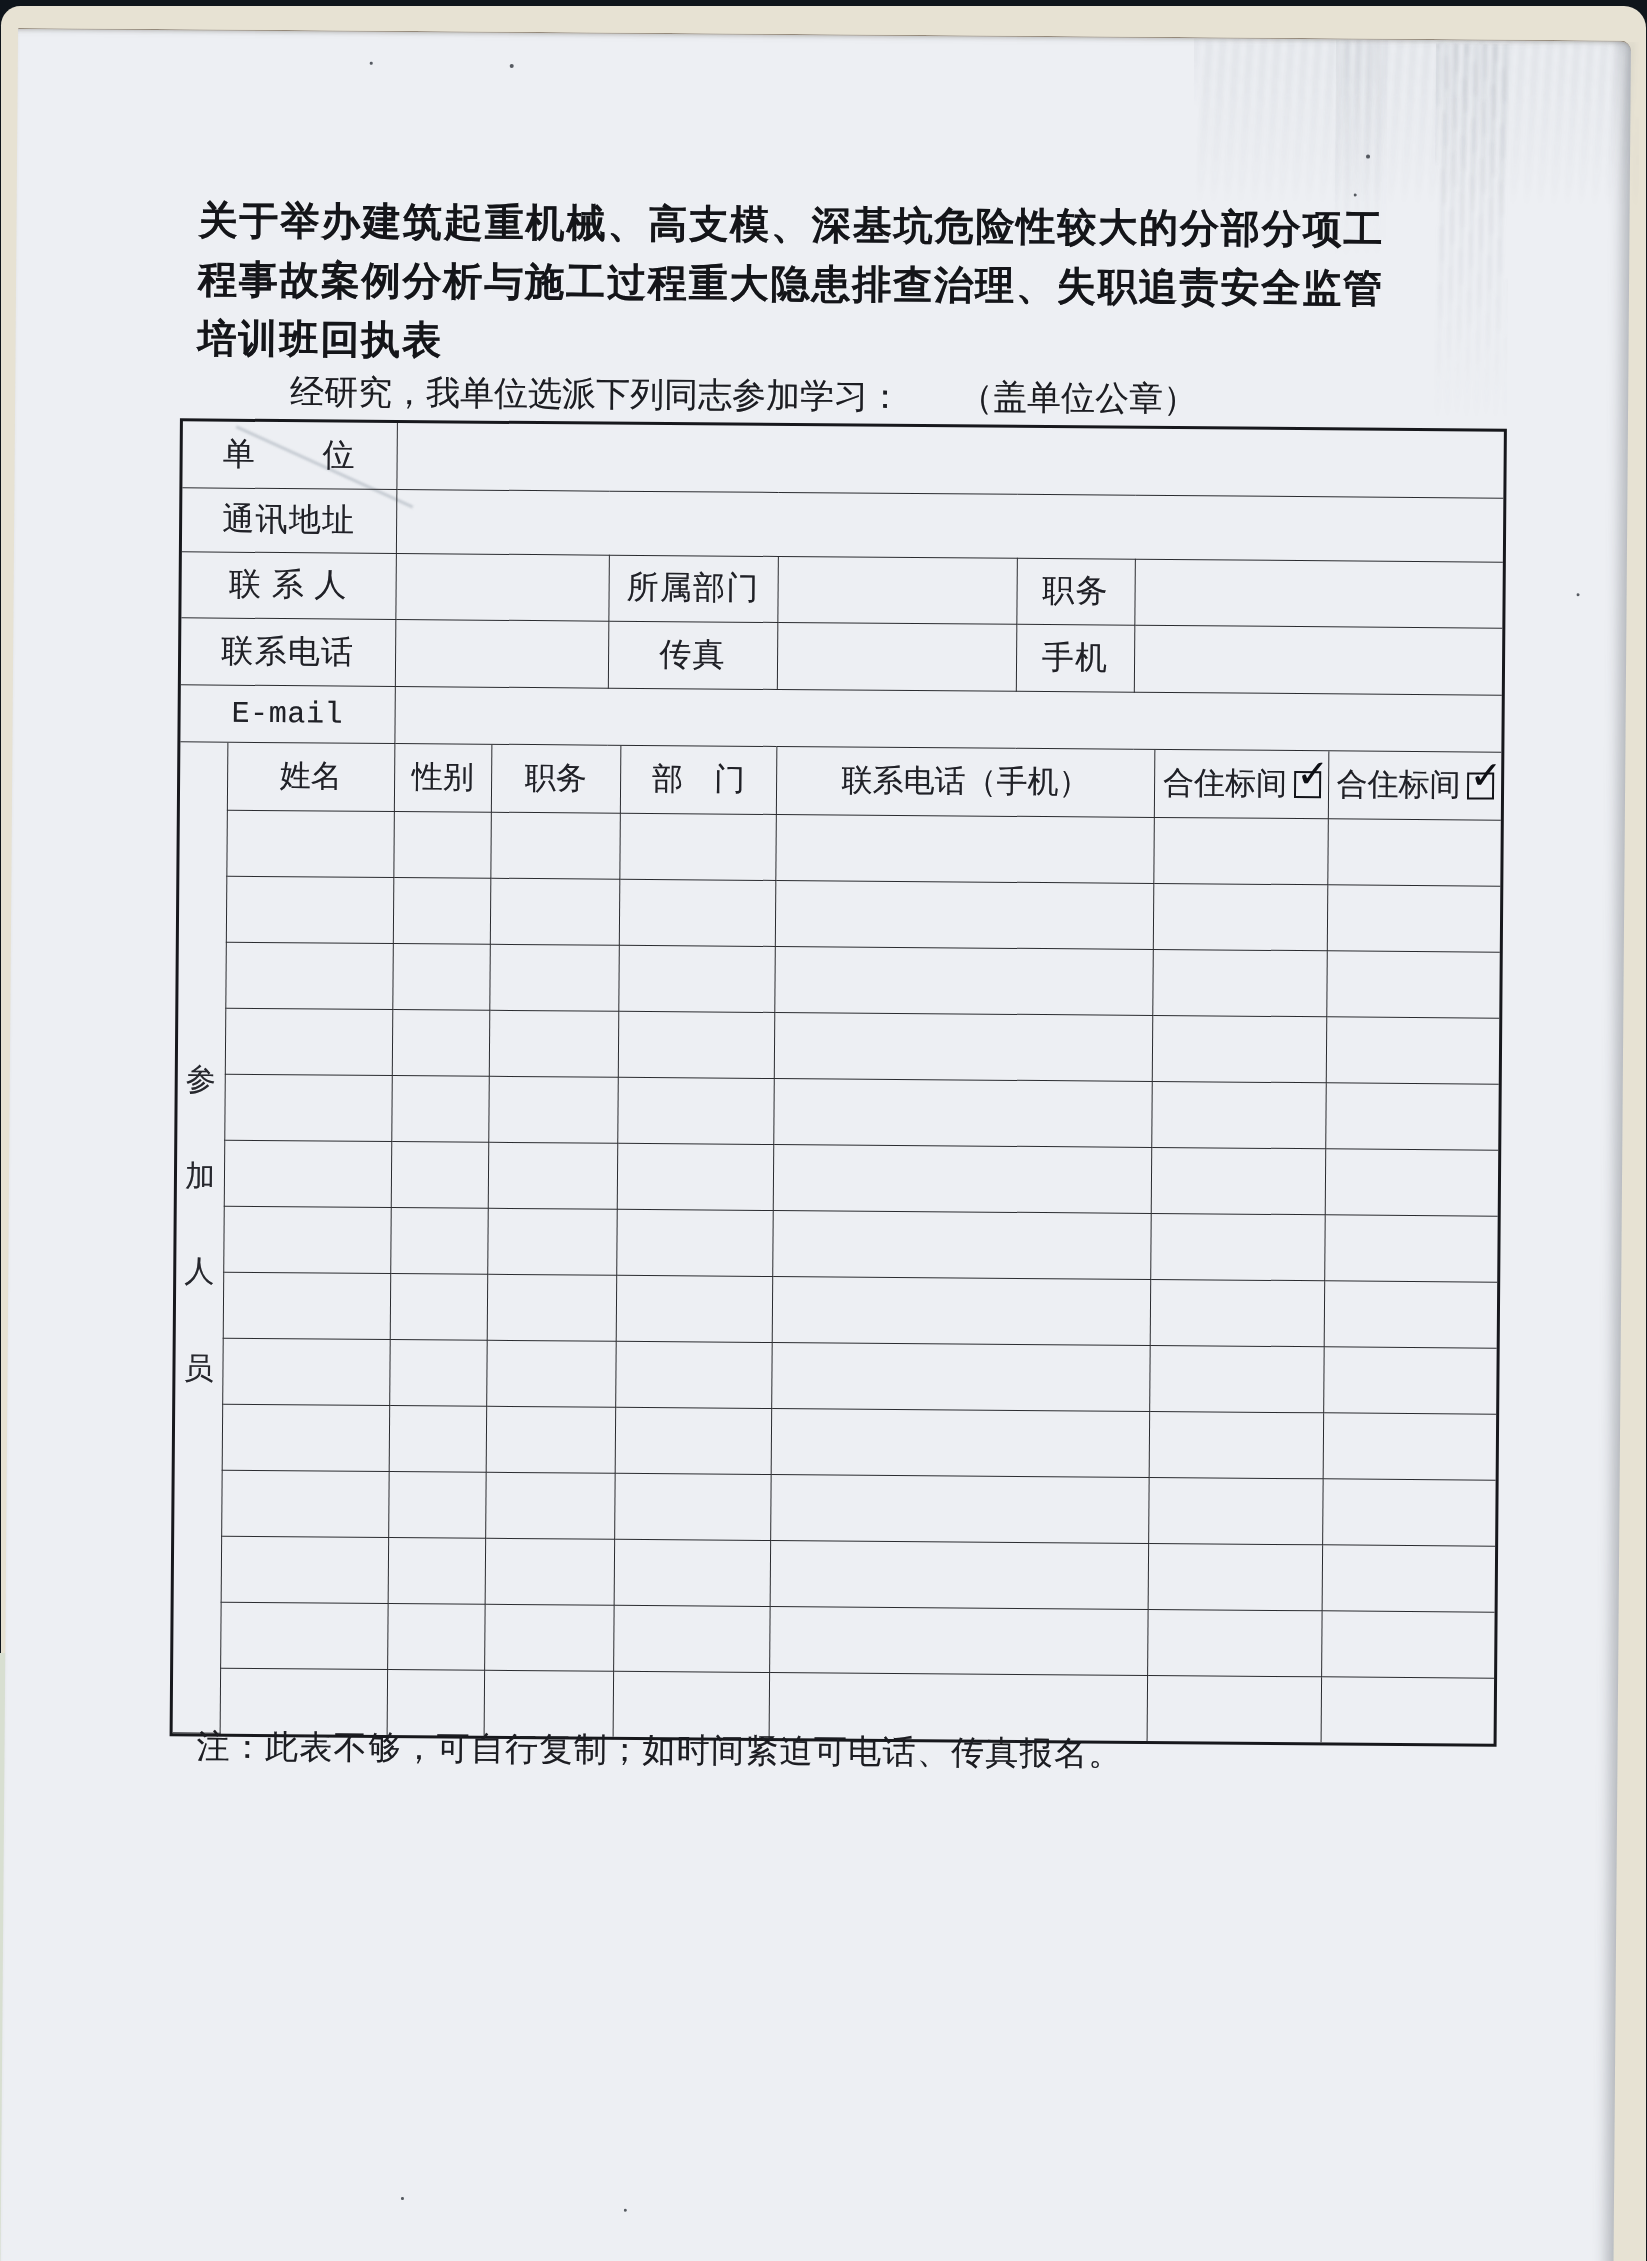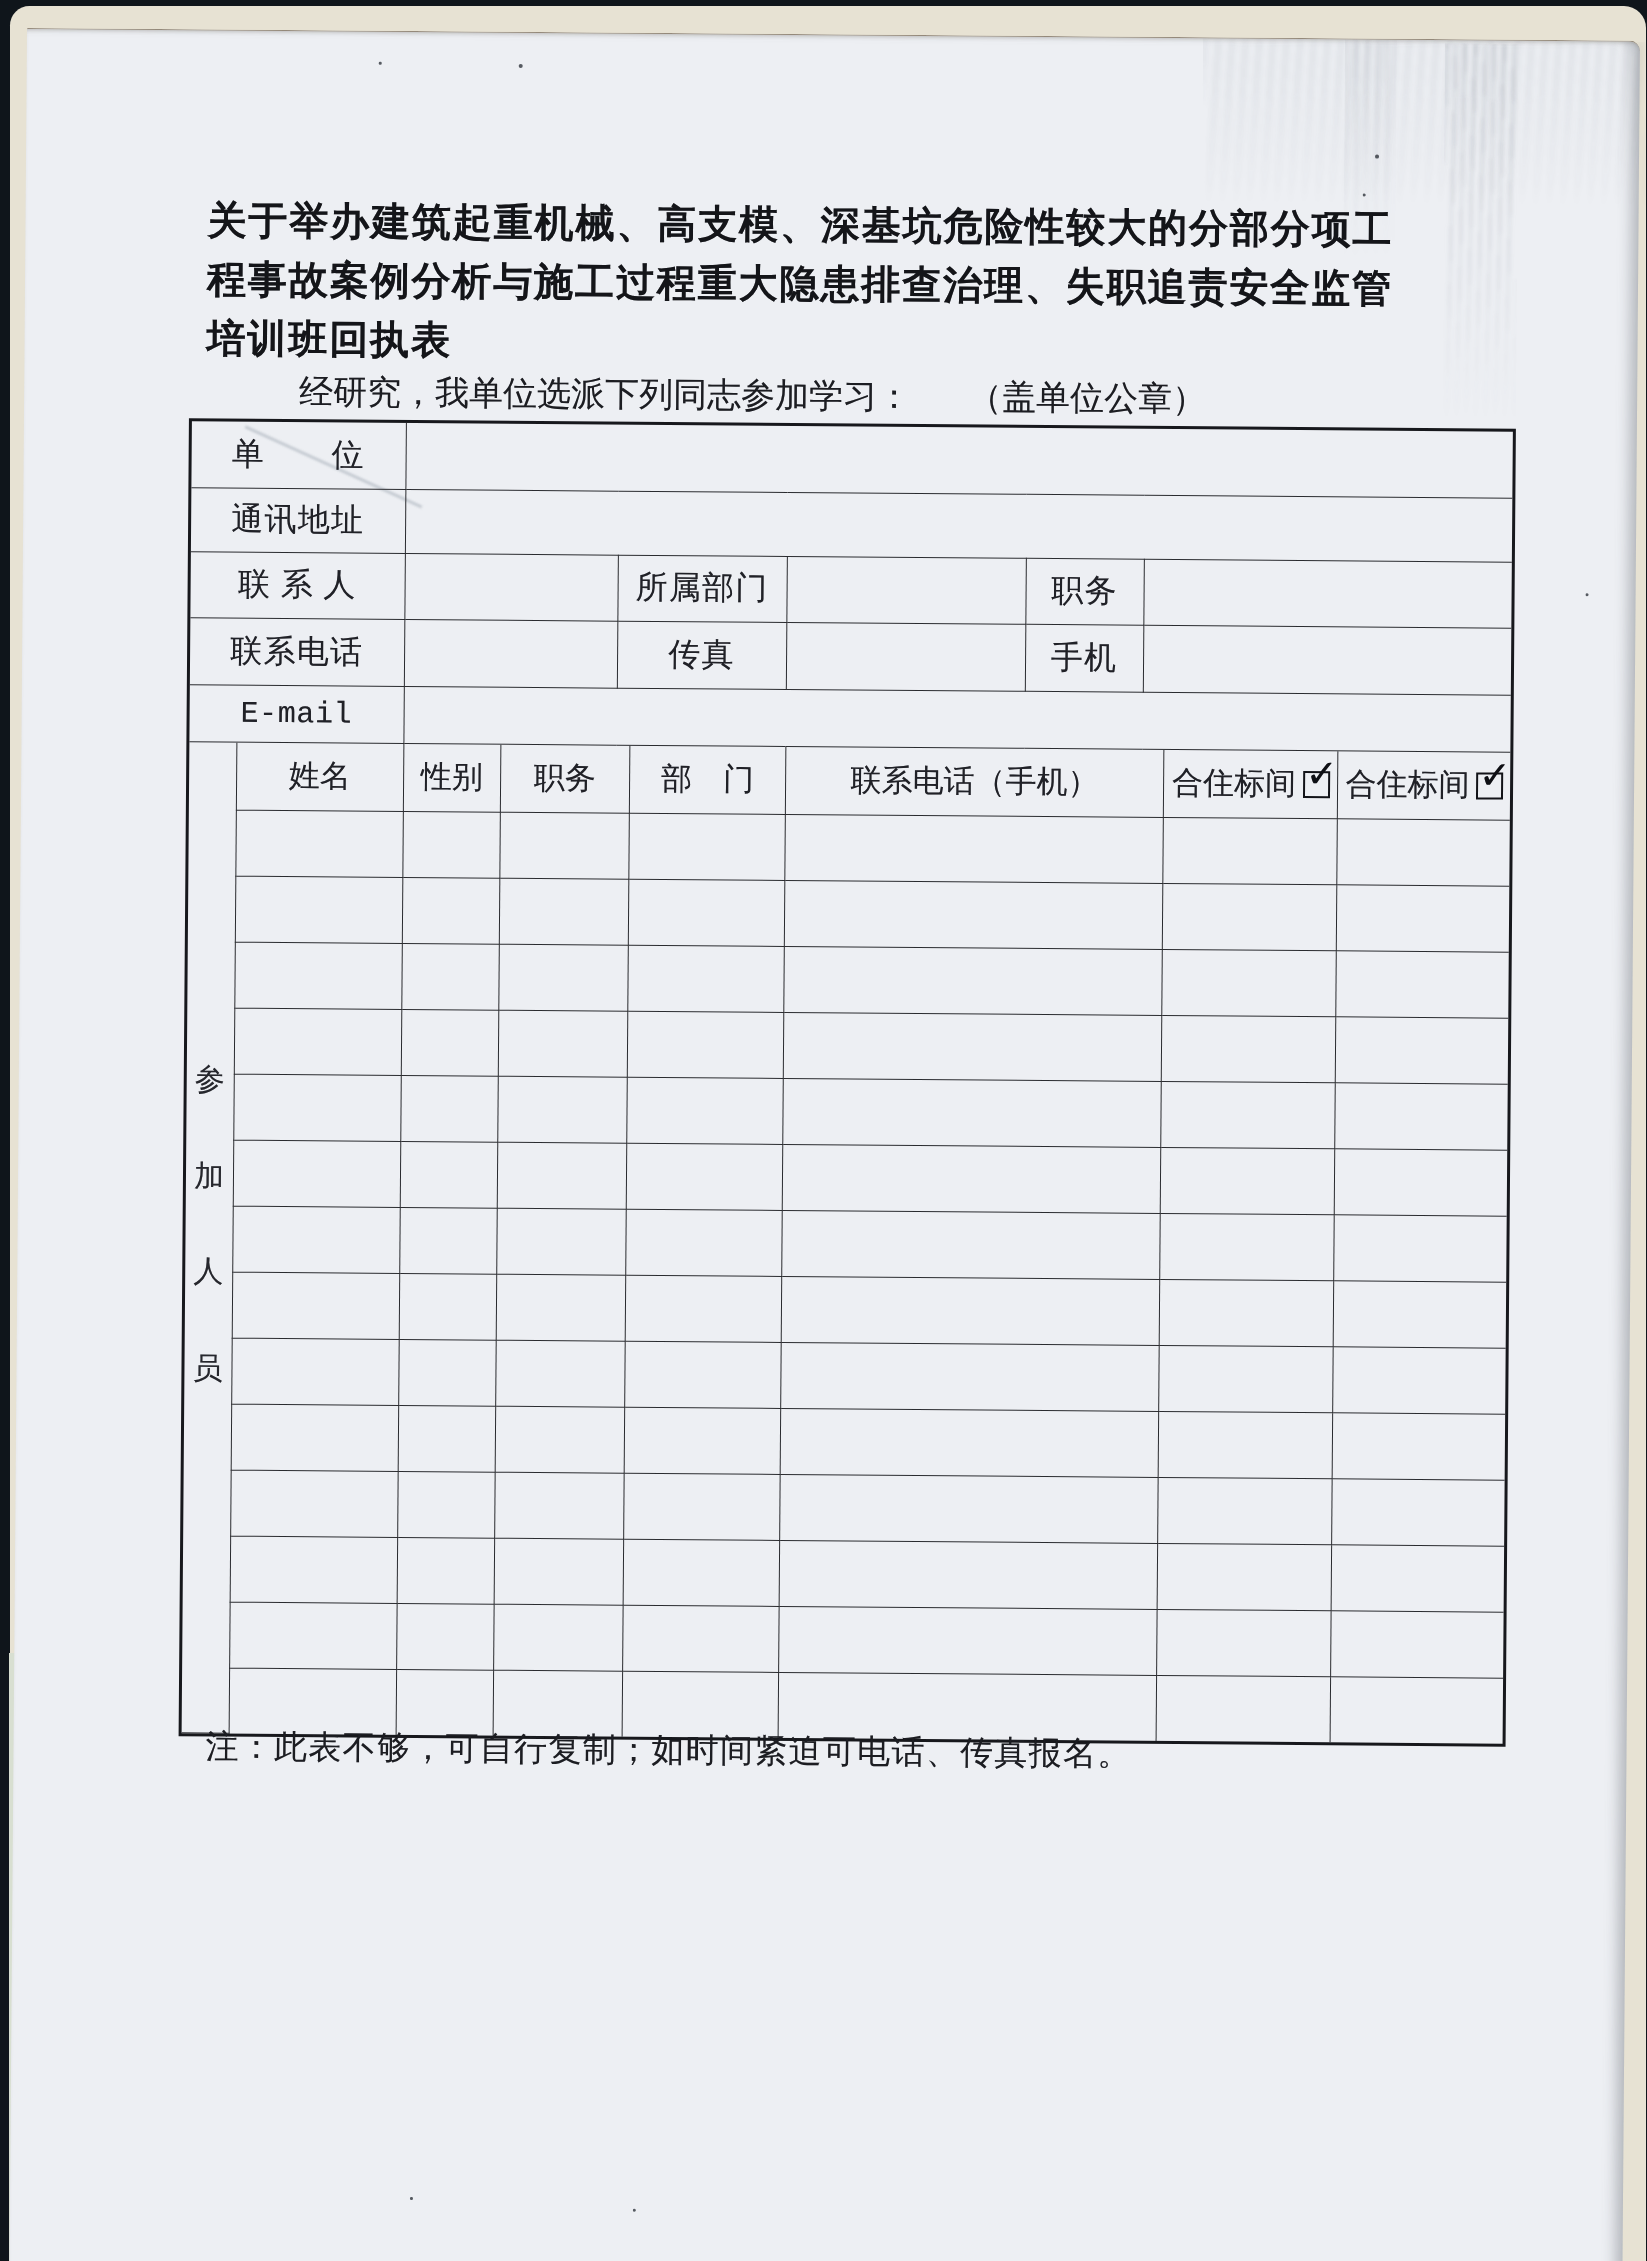--- a/index.html
+++ b/index.html
@@ -6,21 +6,21 @@
     --c-paper:#edeff3;
     --c-ink:#1b1c20;
     --c-table_line:#2a2b2f;
     --c-scan_background:#e7e2d3;
     --c-scan_edge:#0f151b;
   }
   html,body{margin:0;padding:0;}
   body{width:1647px;height:2261px;overflow:hidden;position:relative;
        background:var(--c-scan_edge);
        font-family:"Liberation Serif", serif;color:var(--c-ink);}
-  #page{position:absolute;inset:0;overflow:hidden;margin-left:9px;}
+  #page{position:absolute;inset:0;overflow:hidden;}
 
   
   .scan-mat{position:absolute;left:1.3px;top:5.8px;right:1.3px;bottom:0;
     background:var(--c-scan_background);
     border-radius:19.4px 22px 0 0;}
   .green-strip{position:absolute;left:0;top:1653px;width:11px;height:608px;
     background:#d8dfd1;z-index:2;}
 
   
   .paper{position:absolute;left:18px;top:28px;width:1613px;height:2325px;

